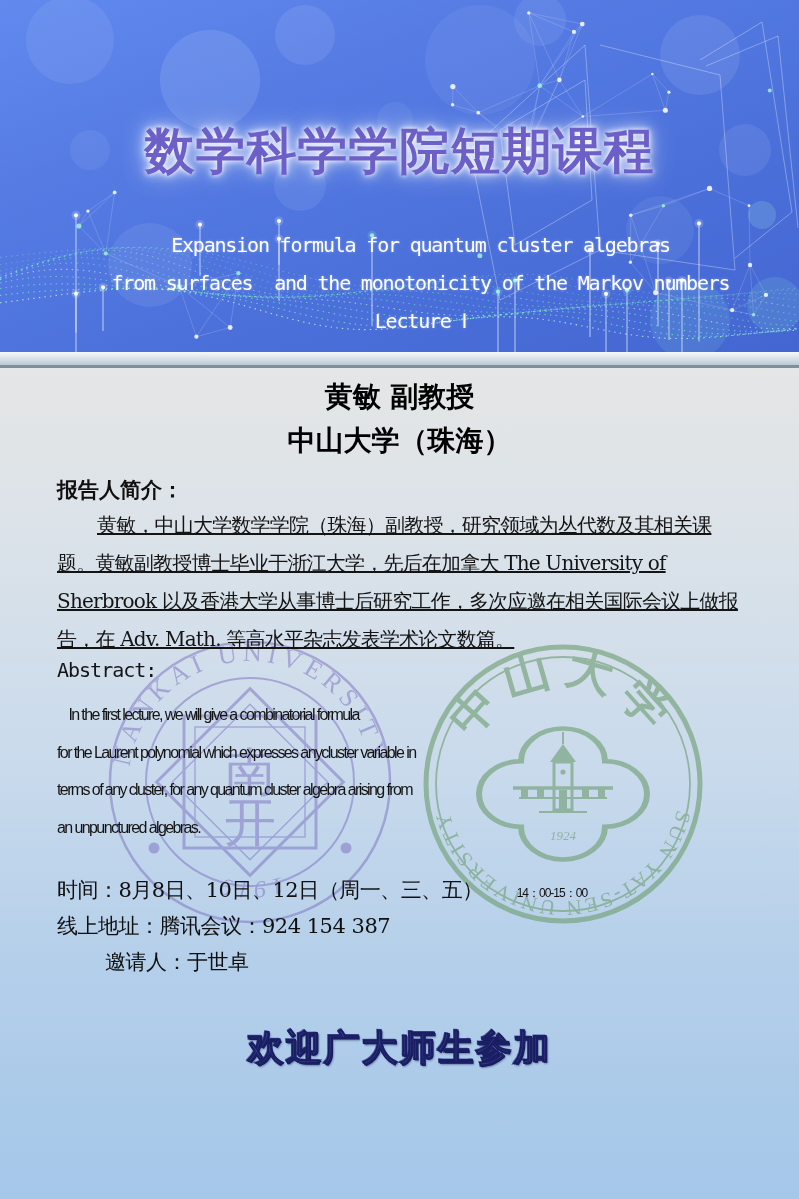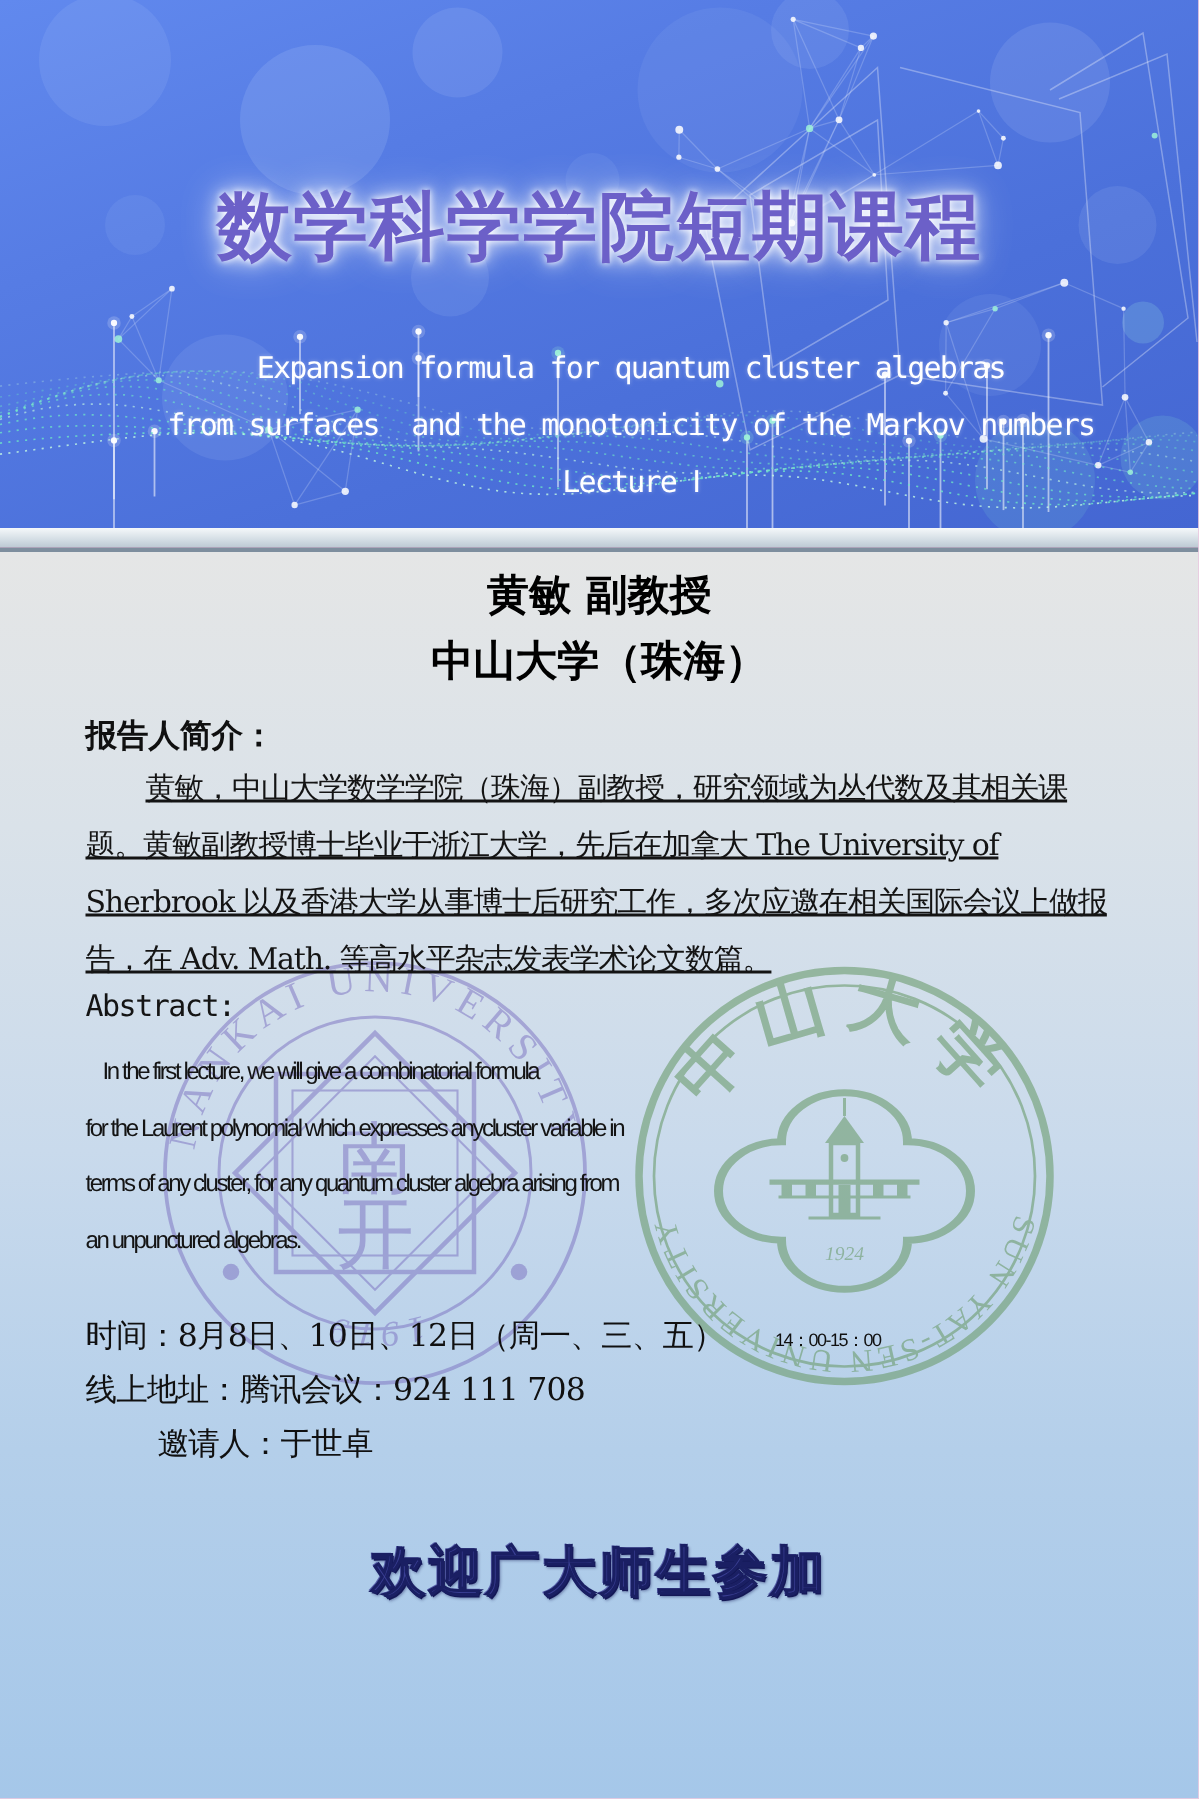--- a/index.html
+++ b/index.html
@@ -1,17 +1,17 @@
 <!DOCTYPE html>
 <html><head>
 <meta charset="utf-8">
 <style>
   html,body{margin:0;padding:0;background:#dde4ea;}
   .poster{position:relative;width:799px;height:1199px;overflow:hidden;margin:0 auto;
-          font-family:"DejaVu Serif",serif;background:#f9a8d4;}
+          font-family:"DejaVu Serif",serif;background:#7dd3fc;}
 
   
   .hdr{position:absolute;left:0;top:0;width:799px;height:352px;overflow:hidden;
        background:linear-gradient(160deg,#6189ee 0%,#567ce4 30%,#4b70da 65%,#4466d2 100%);}
   .hdr-art{position:absolute;left:0;top:0;}
   .title{position:absolute;top:118px;left:0;width:100%;margin:0;text-align:center;
          font-size:50px;font-weight:700;letter-spacing:1px;color:#6c60c8;
          font-family:"DejaVu Serif",serif;
          text-shadow:0 0 5px #fff,0 0 12px rgba(255,255,255,.95),0 0 26px rgba(255,255,255,.65);}
   .subtitle{position:absolute;top:226px;left:0;width:100%;text-align:center;color:#ffffff;
@@ -328,18 +328,18 @@
     <div class="txt abs">
       <div class="line">    In the first lecture, we will give a combinatorial formula</div>
       <div class="line">for the Laurent polynomial which expresses anycluster variable in</div>
       <div class="line">terms of any cluster, for any quantum cluster algebra arising from</div>
       <div class="line">an unpunctured algebras.</div>
     </div>
 
     <div class="txt detail d1">
       <span>时间：8月8日、10日、12日（周一、三、五）</span><span class="time">14：00-15：00</span>
     </div>
-    <div class="txt detail d2">线上地址：腾讯会议：924 111 708</div>
+    <div class="txt detail d2">线上地址：腾讯会议：924 154 387</div>
     <div class="txt detail d3">邀请人：于世卓</div>
 
     <div class="txt welcome">欢迎广大师生参加</div>
   </main>
 </div>
 
 </body></html>

